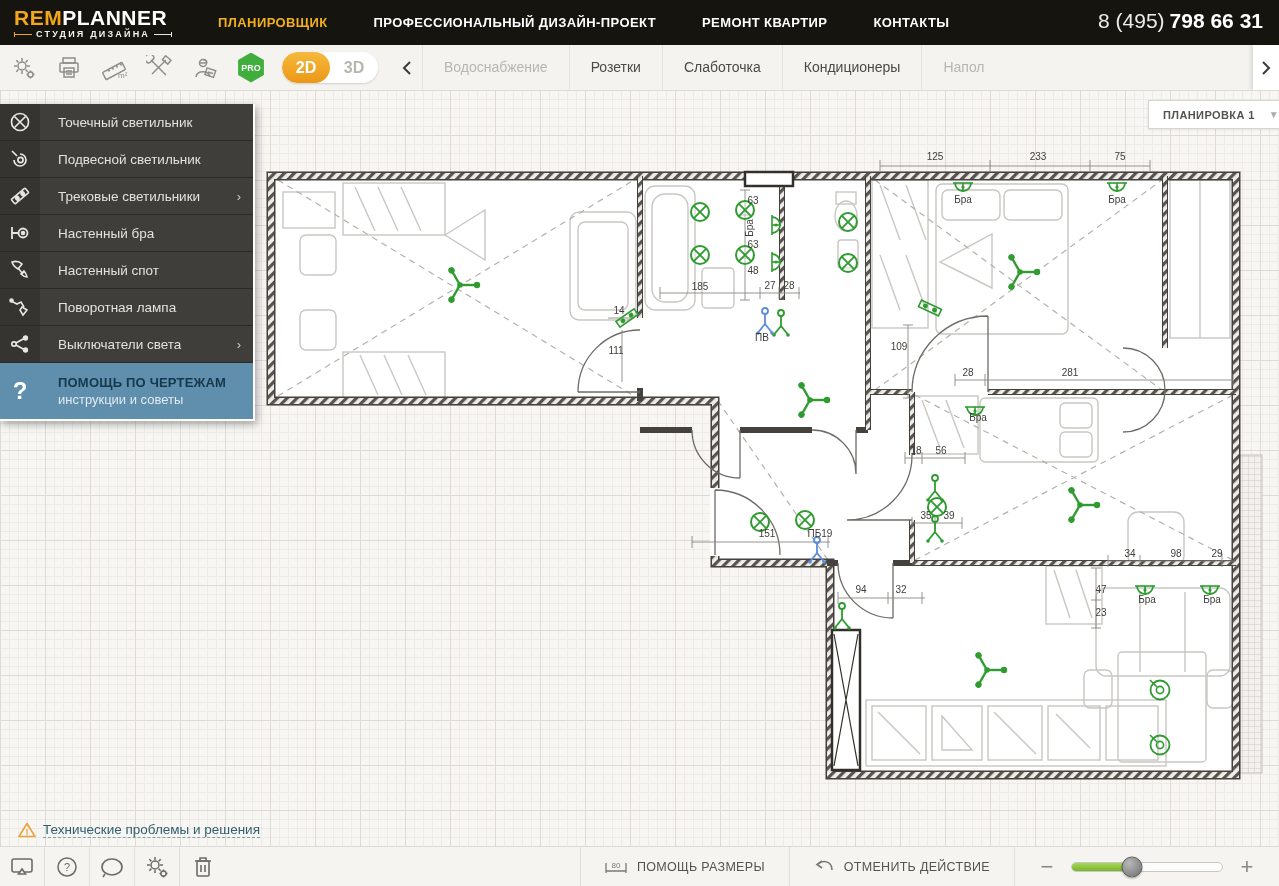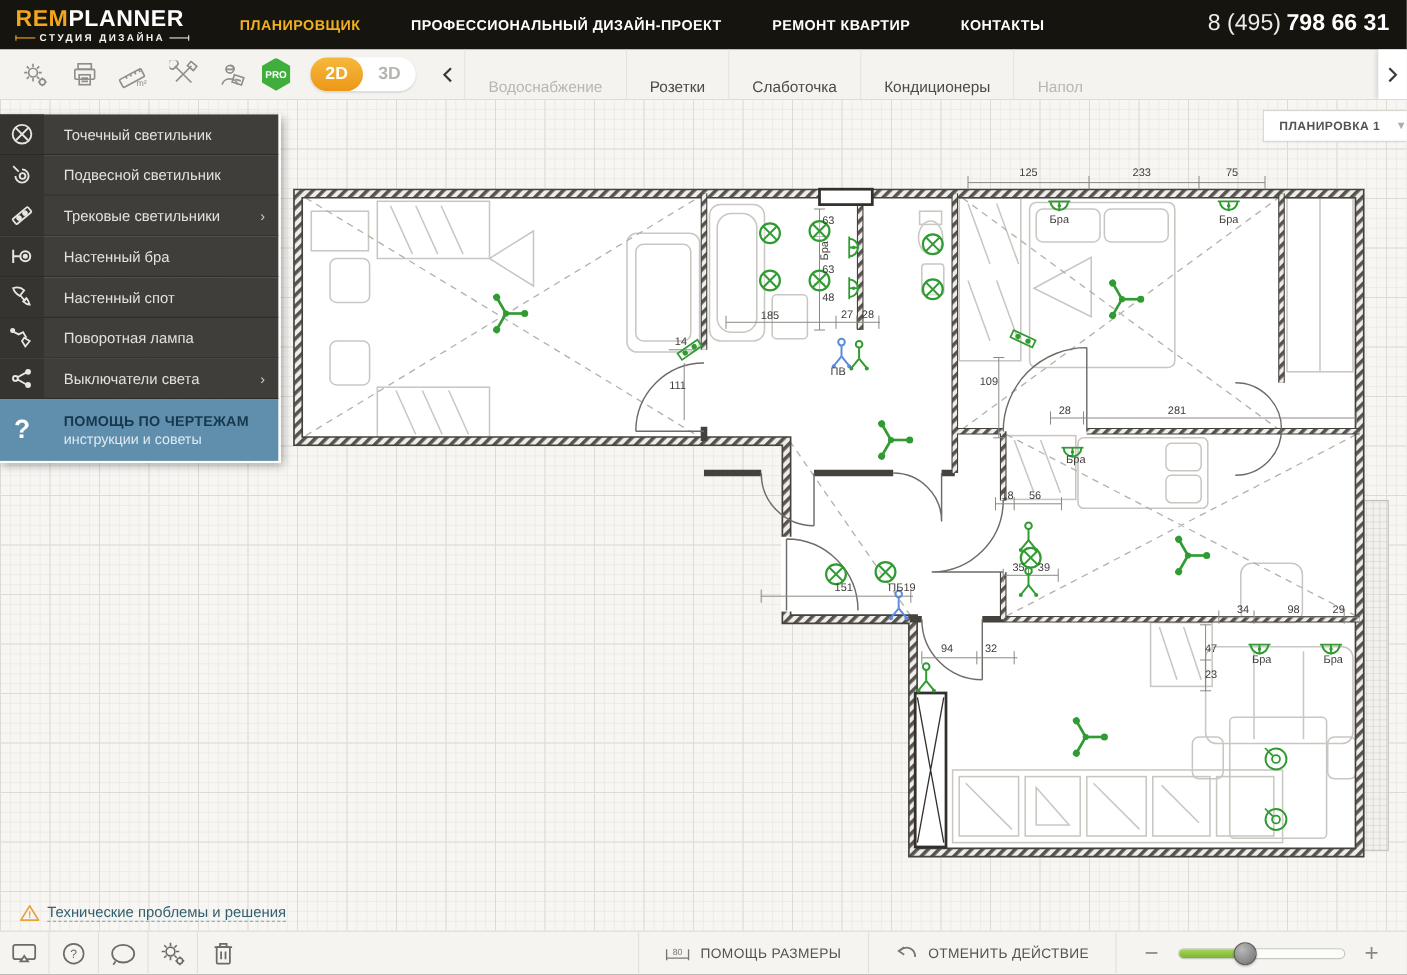--- a/index.html
+++ b/index.html
@@ -17,30 +17,30 @@
   .logo-sub .tick:before{content:"";position:absolute;width:1px;height:5px;top:-2px;background:inherit;}
   .logo-sub .tick.l:before{left:0;} .logo-sub .tick.r:before{right:0;}
   .main-nav{display:flex;margin-left:46px;}
   .nav-item{color:#ffffff;font-size:13px;font-weight:bold;letter-spacing:.4px;margin-right:46px;cursor:pointer;white-space:nowrap;}
   .nav-item.active{color:#f2b01e;}
   .phone{position:absolute;right:16px;top:9px;color:#fff;font-size:21px;}
   .phone .light{font-weight:normal;opacity:.92;}
   .phone .bold{font-weight:bold;margin-left:5px;}
   
   .toolbar{position:absolute;left:0;top:45px;width:100%;height:45px;background:#f4f3f0;border-bottom:1px solid #e2e0db;display:flex;align-items:center;}
-  .tool-btn{width:34px;height:34px;margin-left:11px;border:0;background:transparent;color:#908e8a;padding:0;cursor:pointer;display:flex;align-items:center;justify-content:flex-end;}
+  .tool-btn{width:34px;height:34px;margin-left:11px;border:0;background:transparent;color:#908e8a;padding:0;cursor:pointer;display:flex;align-items:center;justify-content:flex-start;}
   .pro-badge{width:30px;height:30px;margin-left:11px;background:#3fae3c;color:#fff;font-size:9px;font-weight:bold;
              display:flex;align-items:center;justify-content:center;cursor:pointer;
              clip-path:polygon(50% 0,93% 25%,93% 75%,50% 100%,7% 75%,7% 25%);}
   .view-toggle{display:flex;margin-left:16px;background:#fff;border-radius:16px;box-shadow:0 1px 2px rgba(0,0,0,.15);overflow:hidden;cursor:pointer;}
   .vt{width:48px;height:31px;display:flex;align-items:center;justify-content:center;font-size:16px;font-weight:bold;color:#b7b5af;}
   .vt.active{background:linear-gradient(#f6b93d,#ec9716);color:#fff;border-radius:16px;}
   .tab-chevron{width:30px;height:45px;display:flex;align-items:center;justify-content:center;color:#3c3a36;cursor:pointer;margin-left:14px;}
   .tabs{display:flex;flex:1;height:45px;}
-  .tab{padding:12px 21px;line-height:45px;font-size:14px;color:#4c4a46;cursor:pointer;border-left:1px solid #e6e4df;white-space:nowrap;}
+  .tab{padding:0 21px;line-height:45px;font-size:14px;color:#4c4a46;cursor:pointer;border-left:1px solid #e6e4df;white-space:nowrap;}
   .tab.active{background:#df861d;color:#fff;border-left-color:#df861d;}
   .tab.faded{color:#b8b6b0;}
   .tab-scroll-right{width:26px;height:45px;margin-left:auto;background:#fff;box-shadow:-2px 0 4px rgba(0,0,0,.12);display:flex;align-items:center;justify-content:center;color:#3c3a36;cursor:pointer;}
   
   .canvas{position:absolute;left:0;top:90px;width:1279px;height:756px;overflow:hidden;background-color:#f7f6f3;
     background-image:
       linear-gradient(#dedbd5 1px,transparent 1px),linear-gradient(90deg,#dedbd5 1px,transparent 1px),
       linear-gradient(#edebe7 1px,transparent 1px),linear-gradient(90deg,#edebe7 1px,transparent 1px);
     background-size:45px 45px,45px 45px,9px 9px,9px 9px;}
   #plan{position:absolute;left:0;top:0;}

